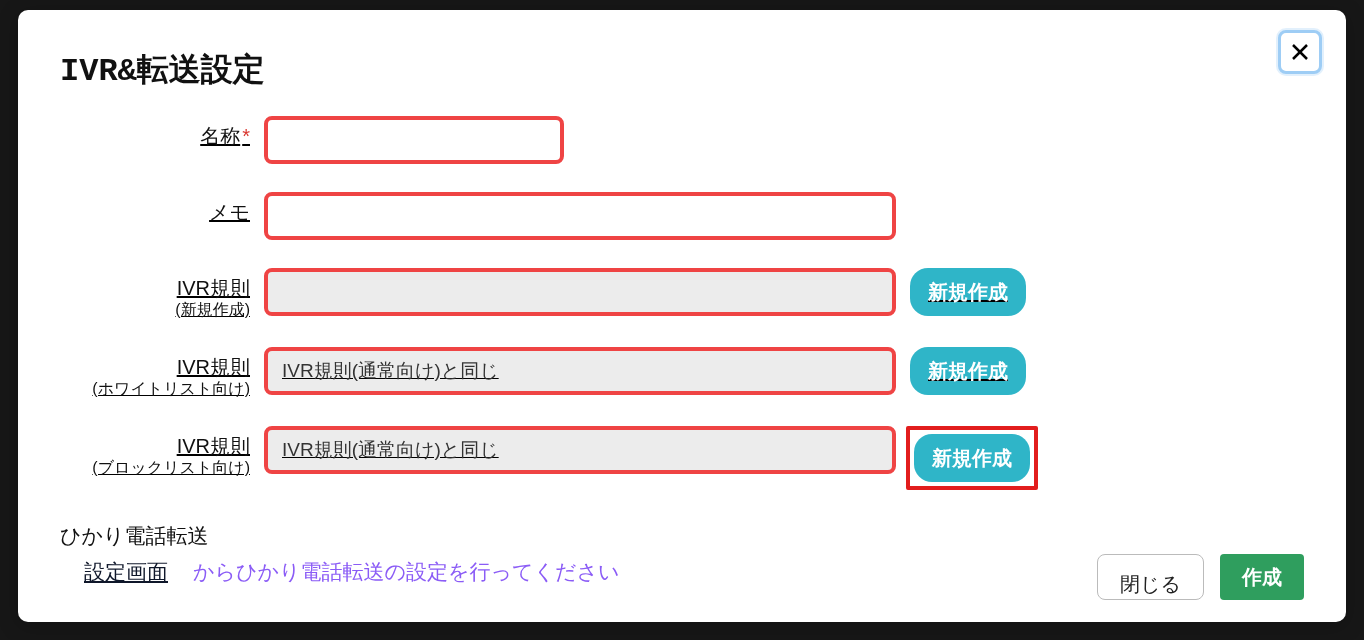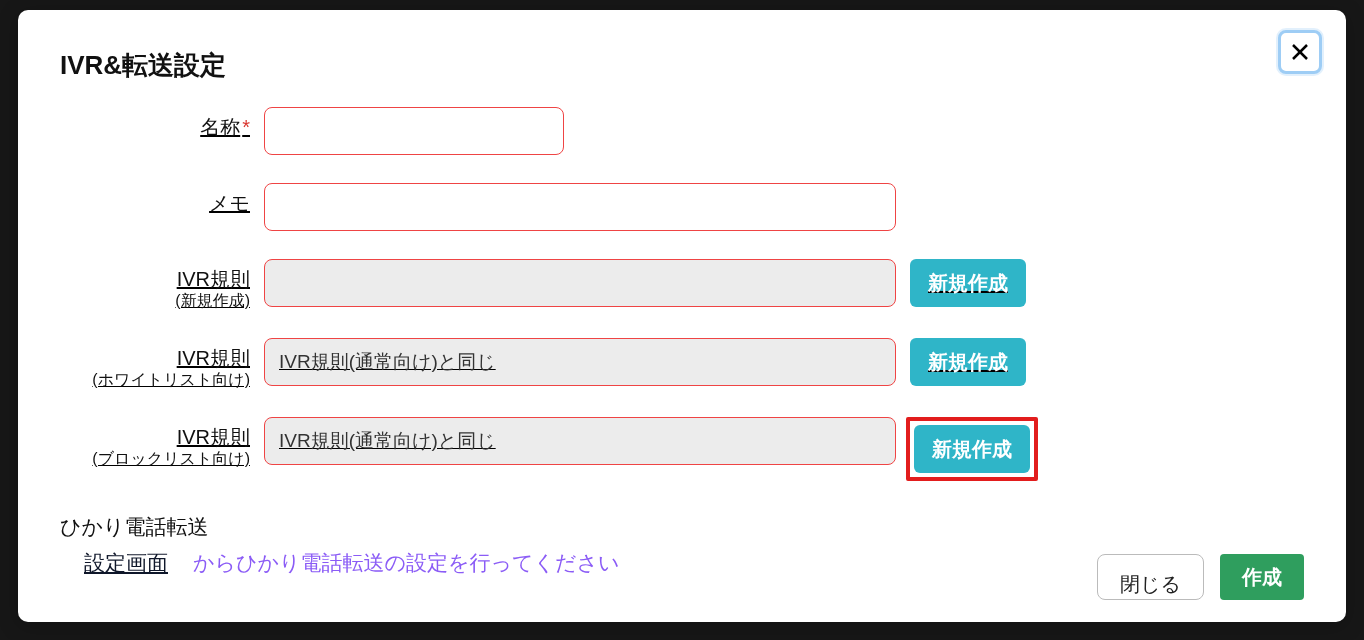--- a/index.html
+++ b/index.html
@@ -46,24 +46,25 @@
       cursor: pointer;
       box-shadow: 0 0 0 2px rgba(158,205,245,0.3);
     }
     .close-btn svg {
       width: 20px;
       height: 20px;
       stroke: #000;
       stroke-width: 2.5;
     }
     .modal-title {
-      font-size: 26px;
+      font-size: 32px;
       font-weight: 700;
       color: #111;
       margin-bottom: 24px;
+      font-family: Liberation Mono, monospace;
     }
     .form-row {
       display: flex;
       align-items: flex-start;
       margin-bottom: 28px;
       text-decoration: underline;
     }
     .form-label {
       width: 204px;
       text-align: right;
@@ -77,21 +78,21 @@
       font-size: 16px;
       color: #111;
       display: block;
     }
     .required {
       color: #d9362f;
       margin-left: 2px;
     }
     .form-input {
       height: 48px;
-      border: 1px solid #ef4444;
+      border: 4px solid #ef4444;
       border-radius: 8px;
       padding: 16px 14px;
       font-size: 19px;
       background: #fff;
     }
     .input-name {
       width: 300px;
     }
     .input-memo {
       width: 632px;
@@ -104,21 +105,21 @@
       display: flex;
       align-items: center;
     }
     .btn-new {
       margin-left: 14px;
       height: 48px;
       padding: 0 18px;
       background: #2fb5c8;
       color: #fff;
       border: none;
-      border-radius: 6px;
+      border-radius: 18px;
       font-size: 20px;
       font-weight: 700;
       cursor: pointer;
       white-space: nowrap;
     }
     .highlight-box {
       margin-left: 10px;
       padding: 4px;
       border: 4px solid #e21d1d;
       border-radius: 2px;

